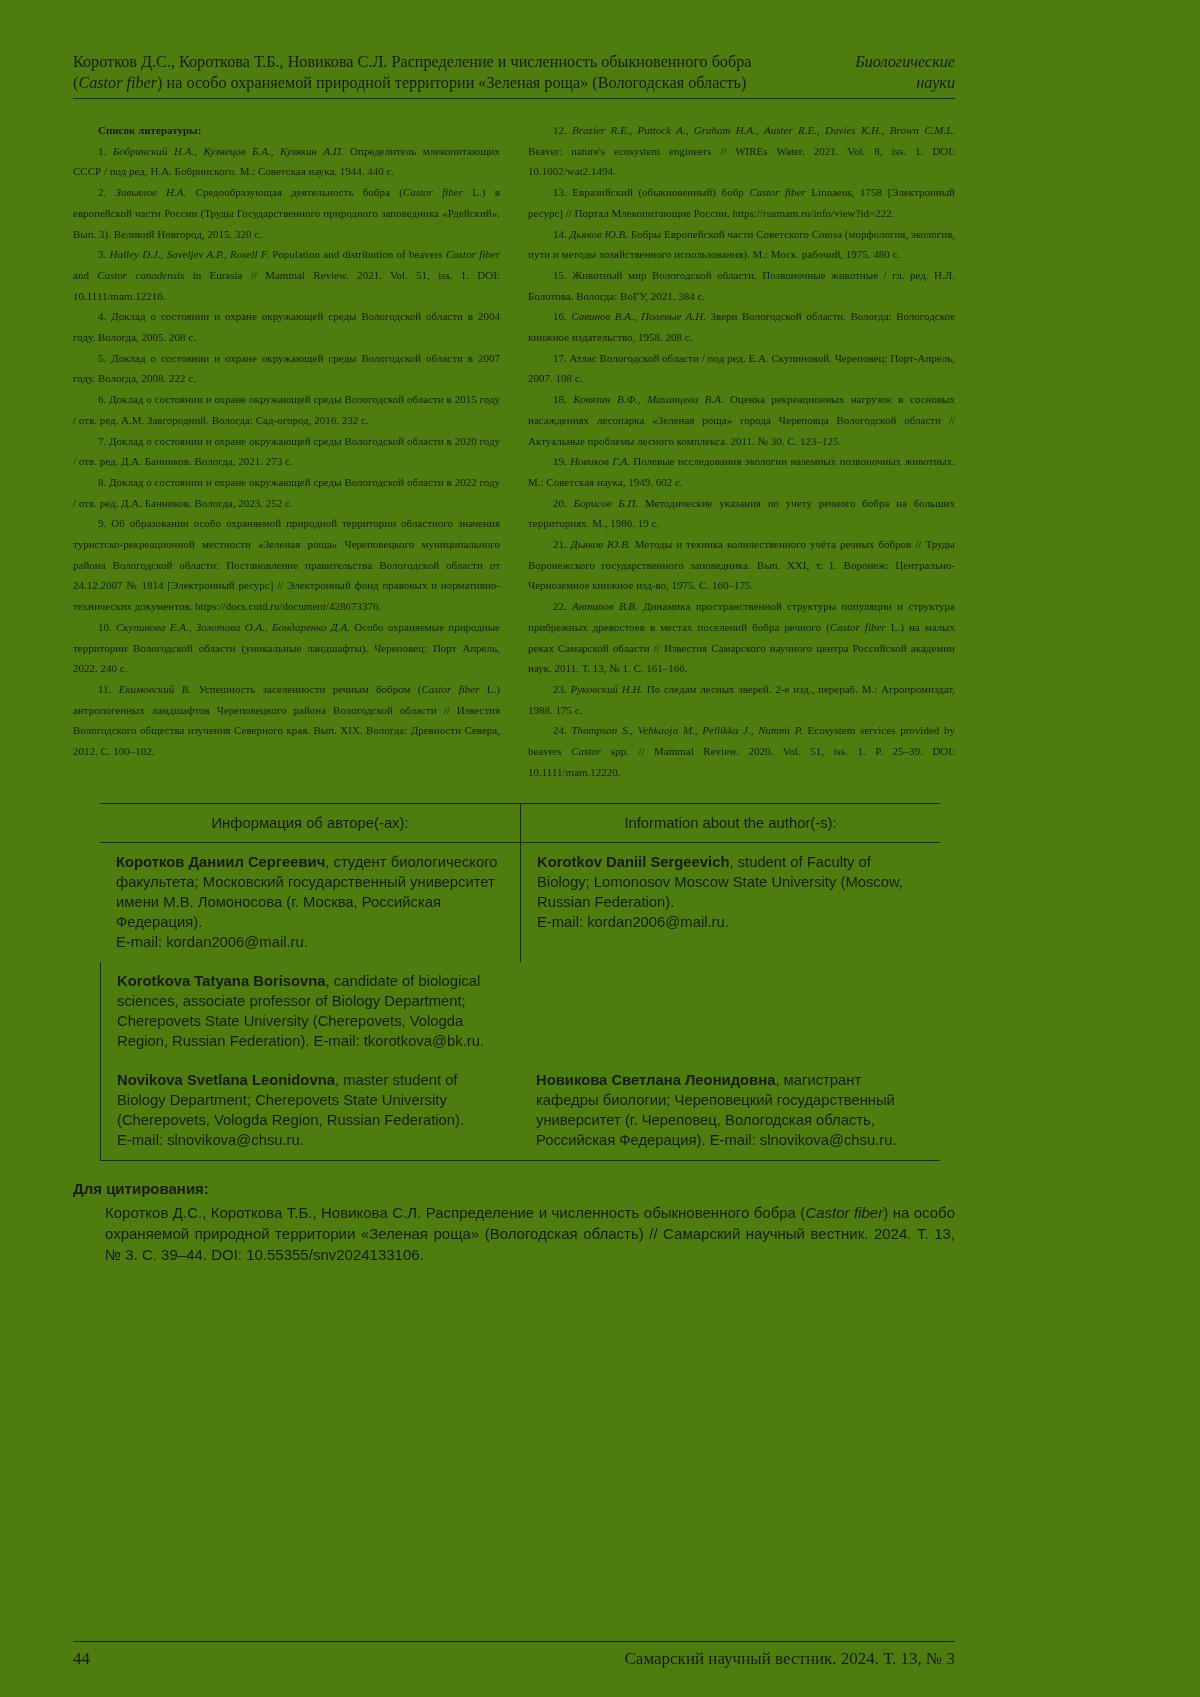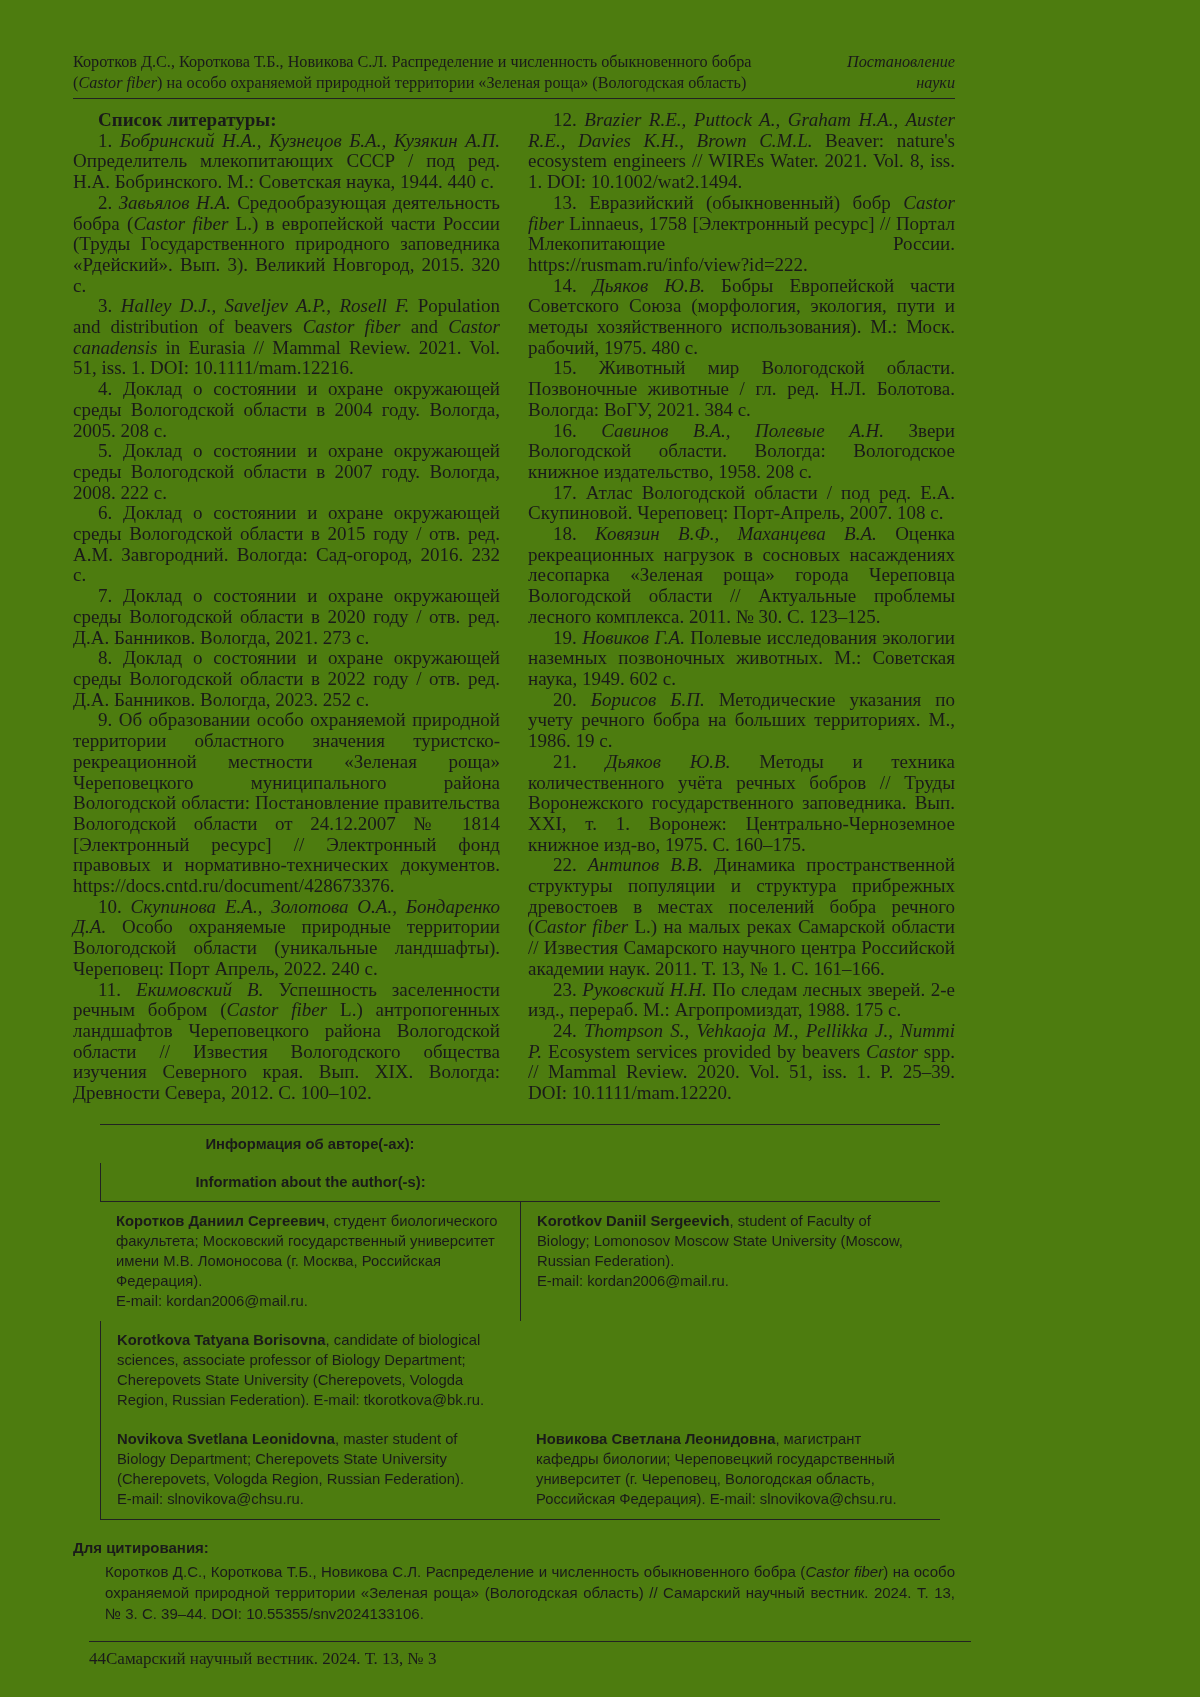--- a/index.html
+++ b/index.html
@@ -16,69 +16,70 @@
     display:flex; justify-content:space-between; align-items:flex-start;
     font-size:16.2px; line-height:21px; padding-bottom:4px;
     border-bottom:1.5px solid #222222;
   }
   .rh-left { max-width:690px; }
   .rh-right { text-align:right; font-style:italic; white-space:nowrap; }
 
   
   .columns { display:flex; gap:28px; margin-top:11px; }
   .col {
-    width:427px; font-size:19px; line-height:20.7px;
+    width:427px; font-size:11px; line-height:20.7px;
     text-align:justify;
+    margin-top:10px;
   }
   .col p { text-indent:25px; }
   .ref-heading { font-weight:bold; }
 
   
   .authors-table {
     margin:20px 0 0 27px; width:840px;
     font-family:"Liberation Sans", sans-serif;
     font-size:14.8px; line-height:20px;
     border-top:1.6px solid #222222; border-bottom:1.6px solid #222222;
   }
-  .at-header { display:flex; border-bottom:1.3px solid #222222; font-weight:bold;flex-direction:column; }
+  .at-header { display:flex; border-bottom:1.3px solid #222222; font-weight:normal; }
   .at-header > div { width:50%; text-align:center; padding:9px 10px; }
   .at-header > .en-h { border-left:1.3px solid #222222; }
   .at-row { display:flex; }
   .at-cell { width:50%; padding:9px 16px 10px 16px; }
   .at-cell.en { border-left:1.3px solid #222222; }
 
   
   .citation {
     margin-top:17px; font-family:"Liberation Sans", sans-serif;
     font-size:15px; line-height:21px;
   }
   .citation-label { font-weight:bold; }
   .citation-text { margin:3px 0 0 32px; text-align:justify; }
 
   
   .footer {
     position:absolute; left:73px; top:1641px; width:882px;
     border-top:1.5px solid #222222; padding-top:6px;
-    display:flex; 
-    font-size:17px; line-height:22px;margin-left:16px;
+    display:flex; justify-content:space-between;
+    font-size:17px; line-height:22px;
   }
 </style>
 </head>
 <body>
 
 <div class="page">
   <div class="content">
 
     <div class="running-header">
       <div class="rh-left">
         <div>Коротков Д.С., Короткова Т.Б., Новикова С.Л. Распределение и численность обыкновенного бобра</div>
         <div>(<i>Castor fiber</i>) на особо охраняемой природной территории «Зеленая роща» (Вологодская область)</div>
       </div>
       <div class="rh-right">
-        <div>Постановление</div>
+        <div>Биологические</div>
         <div>науки</div>
       </div>
     </div>
 
     <div class="columns">
       <div class="col">
         <p class="ref-heading">Список литературы:</p>
         <p>1. <i>Бобринский Н.А., Кузнецов Б.А., Кузякин А.П.</i> Определитель млекопитающих СССР / под ред. Н.А. Бобринского. М.: Советская наука, 1944. 440 с.</p>
         <p>2. <i>Завьялов Н.А.</i> Средообразующая деятельность бобра (<i>Castor fiber</i> L.) в европейской части России (Труды Государственного природного заповедника «Рдейский». Вып. 3). Великий Новгород, 2015. 320 с.</p>
         <p>3. <i>Halley D.J., Saveljev A.P., Rosell F.</i> Population and distribution of beavers <i>Castor fiber</i> and <i>Castor canadensis</i> in Eurasia // Mammal Review. 2021. Vol. 51, iss. 1. DOI: 10.1111/mam.12216.</p>

